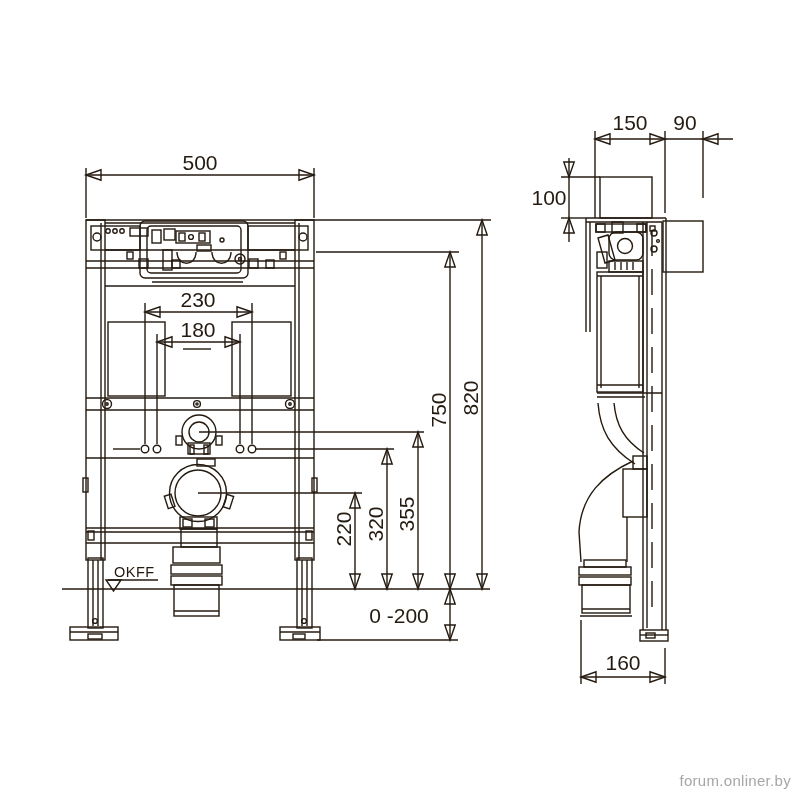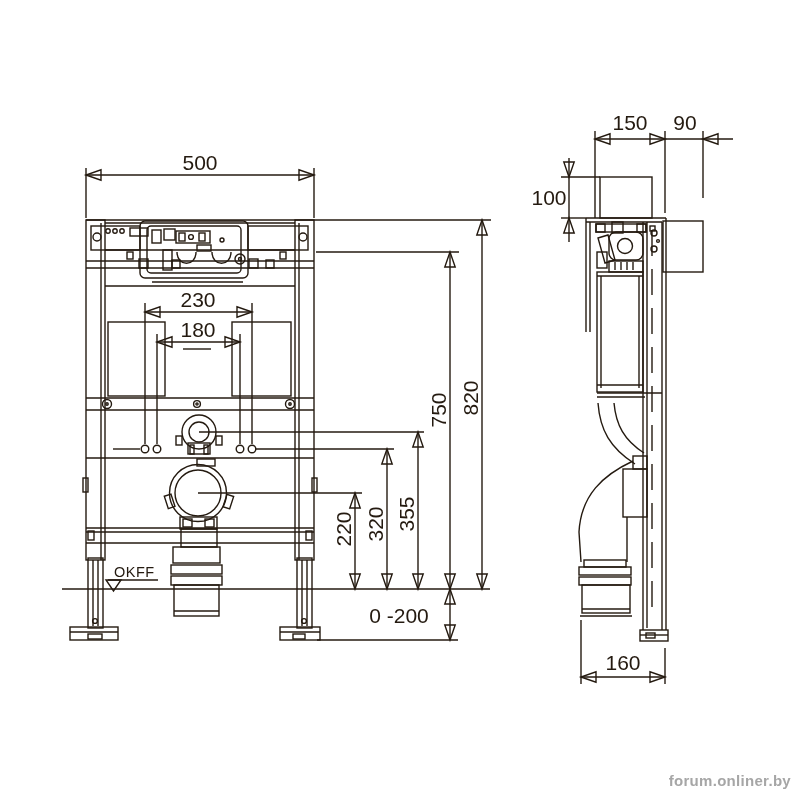--- a/index.html
+++ b/index.html
@@ -11,21 +11,21 @@
   .f{fill:currentColor;stroke:none}
   .w{fill:#fff}
   .ribfill{stroke:none}
   .t08{stroke-width:.8}.t1{stroke-width:1}.t12{stroke-width:1.2}.t14{stroke-width:1.4}
   .t16{stroke-width:1.6}.t2{stroke-width:2}.t22{stroke-width:2.2}
   .ring10{stroke-width:10}.ring65{stroke-width:6.5}
   .slots{stroke-width:4.5;stroke-dasharray:26 13}
   svg.drawing text{fill:currentColor;stroke:none;font-family:"Liberation Sans",sans-serif;font-size:21px}
   svg.drawing text.small{font-size:14.5px;letter-spacing:.5px}
   .mid{text-anchor:middle}
-  .watermark{position:absolute;right:9px;bottom:11px;font-weight:bold;font-size:15px;
+  .watermark{position:absolute;right:9px;bottom:11px;font-weight:normal;font-size:15px;
      color:var(--watermark-text,#a6a6a6);letter-spacing:.3px;
      text-shadow:0 0 2px #fff,0 0 4px #fff,0 1px 1px #fff}
 </style>
 </head>
 <body>
 
 <div class="canvas">
 <svg class="drawing" width="800" height="800" viewBox="0 0 800 800">
   <defs>
     <path id="arr" d="M0 0 L-15 -5.2 L-15 5.2 Z"></path>

